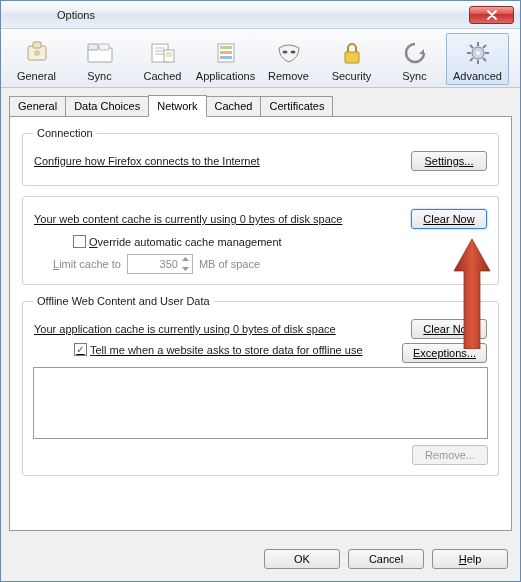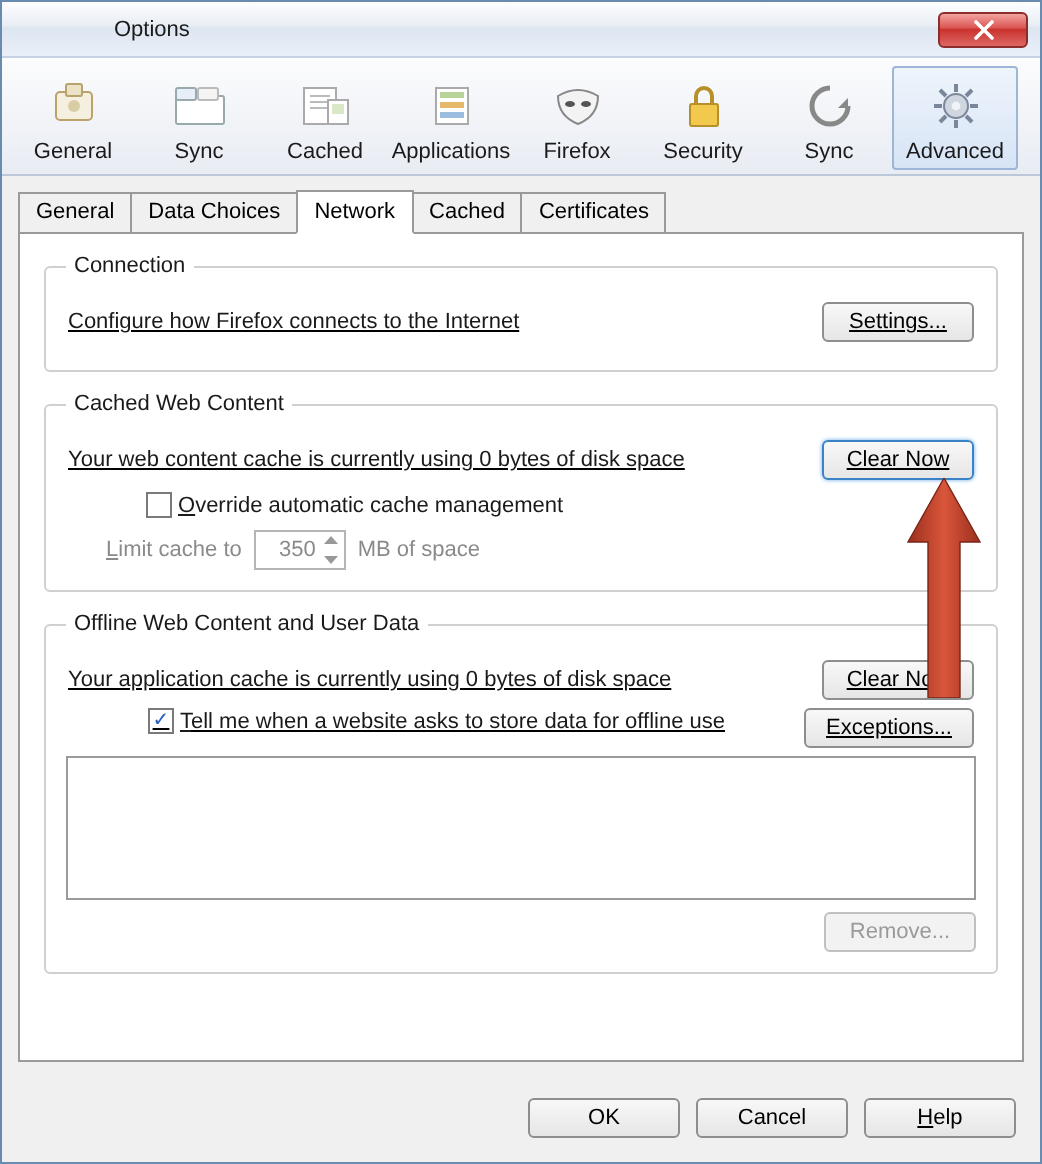--- a/index.html
+++ b/index.html
@@ -23,21 +23,21 @@
   legend { padding: 0 4px; font-size: 11px; color: #1a1a1a; }
   .row { display: flex; align-items: center; justify-content: space-between; margin: 4px 1px; text-decoration: underline; }
   .text { font-size: 11px; color: #1a1a1a; }
   .btn { min-width: 76px; padding: 3px 10px; font-size: 11px; background: linear-gradient(to bottom,#f8f8f8,#e6e6e6); border: 1px solid #8e8e8e; border-radius: 3px; cursor: default; white-space: nowrap; }
   .btn.primary { border-color:#3b82c6; box-shadow: 0 0 2px #6aa8e8; }
   .btn:disabled { color: #9a9a9a; border-color: #c0c0c0; background: #f2f2f2; }
   .chk-row { display: flex; align-items: center; gap: 3px; margin: 6px 0; padding-left: 40px; }
   .chk { width: 13px; height: 13px; border: 1px solid #7a7a7a; background: #fff; display: inline-flex; align-items: center; justify-content: center; }
   .chk.checked::after { content: "✓"; font-size: 10px; line-height: 10px; color: #2260c4; }
   .indent { margin-left: 20px; display: flex; align-items: center; gap: 6px; color: #8a8a8a; }
-  .spin { width: 46px; height: 20px; border: 1px solid #b5b5b5; background: #fff; display: inline-flex; align-items: center; justify-content: flex-end; padding: 0 2px; color: #8a8a8a; font-size: 11px; }
+  .spin { width: 66px; height: 20px; border: 1px solid #b5b5b5; background: #fff; display: inline-flex; align-items: center; justify-content: flex-end; padding: 0 2px; color: #8a8a8a; font-size: 11px; }
   .listbox { width: 100%; height: 72px; border: 1px solid #9a9a9a; background: #fff; margin-top: 4px; }
   .btm-right { display:flex; justify-content:flex-end; margin-top:6px;}
   .buttons-bar { padding: 10px 12px 12px; display: flex; justify-content: flex-end; gap: 8px; background: #f0f0f0; }
   .arrow { position: absolute; left: 451px; top: 238px; width: 40px; height: 110px; pointer-events: none; }
   .muted { color:#8a8a8a; }
   .underline { text-decoration: underline; }
 </style>
 </head>
 <body>
 
@@ -97,21 +97,21 @@
       <div class="tool-label">Applications</div>
     </div>
     <div class="tool-item">
       <div class="tool-icon">
           <svg width="28" height="22">
             <path d="M4 6 Q14 0 24 6 Q24 16 14 20 Q4 16 4 6 Z" fill="#f3f3f3" stroke="#888"></path>
             <ellipse cx="10" cy="10" rx="2.5" ry="1.5" fill="#555"></ellipse>
             <ellipse cx="18" cy="10" rx="2.5" ry="1.5" fill="#555"></ellipse>
           </svg>
         </div>
-      <div class="tool-label">Firefox</div>
+      <div class="tool-label">Remove</div>
     </div>
     <div class="tool-item">
       <div class="tool-icon">
           <svg width="24" height="26">
             <rect x="5" y="12" width="14" height="11" rx="1" fill="#f2c94c" stroke="#b8902a"></rect>
             <path d="M8 12 V8 a4 4 0 0 1 8 0 V12" fill="none" stroke="#b8902a" stroke-width="2"></path>
           </svg>
         </div>
       <div class="tool-label">Security</div>
     </div>
@@ -158,21 +158,20 @@
 
       <fieldset>
         <legend>Connection</legend>
         <div class="row">
           <span class="text">Configure how Firefox connects to the Internet</span>
           <button class="btn">Settings...</button>
         </div>
       </fieldset>
 
       <fieldset>
-        <legend>Cached Web Content</legend>
         <div class="row">
           <span class="text">Your web content cache is currently using 0 bytes of disk space</span>
           <button class="btn primary">Clear Now</button>
         </div>
         <div class="chk-row">
           <span class="chk"></span>
           <span class="text"><span class="underline">O</span><span>verride automatic cache management</span></span>
         </div>
         <div class="indent">
           <span class="muted"><span class="underline">L</span>imit cache to</span>

